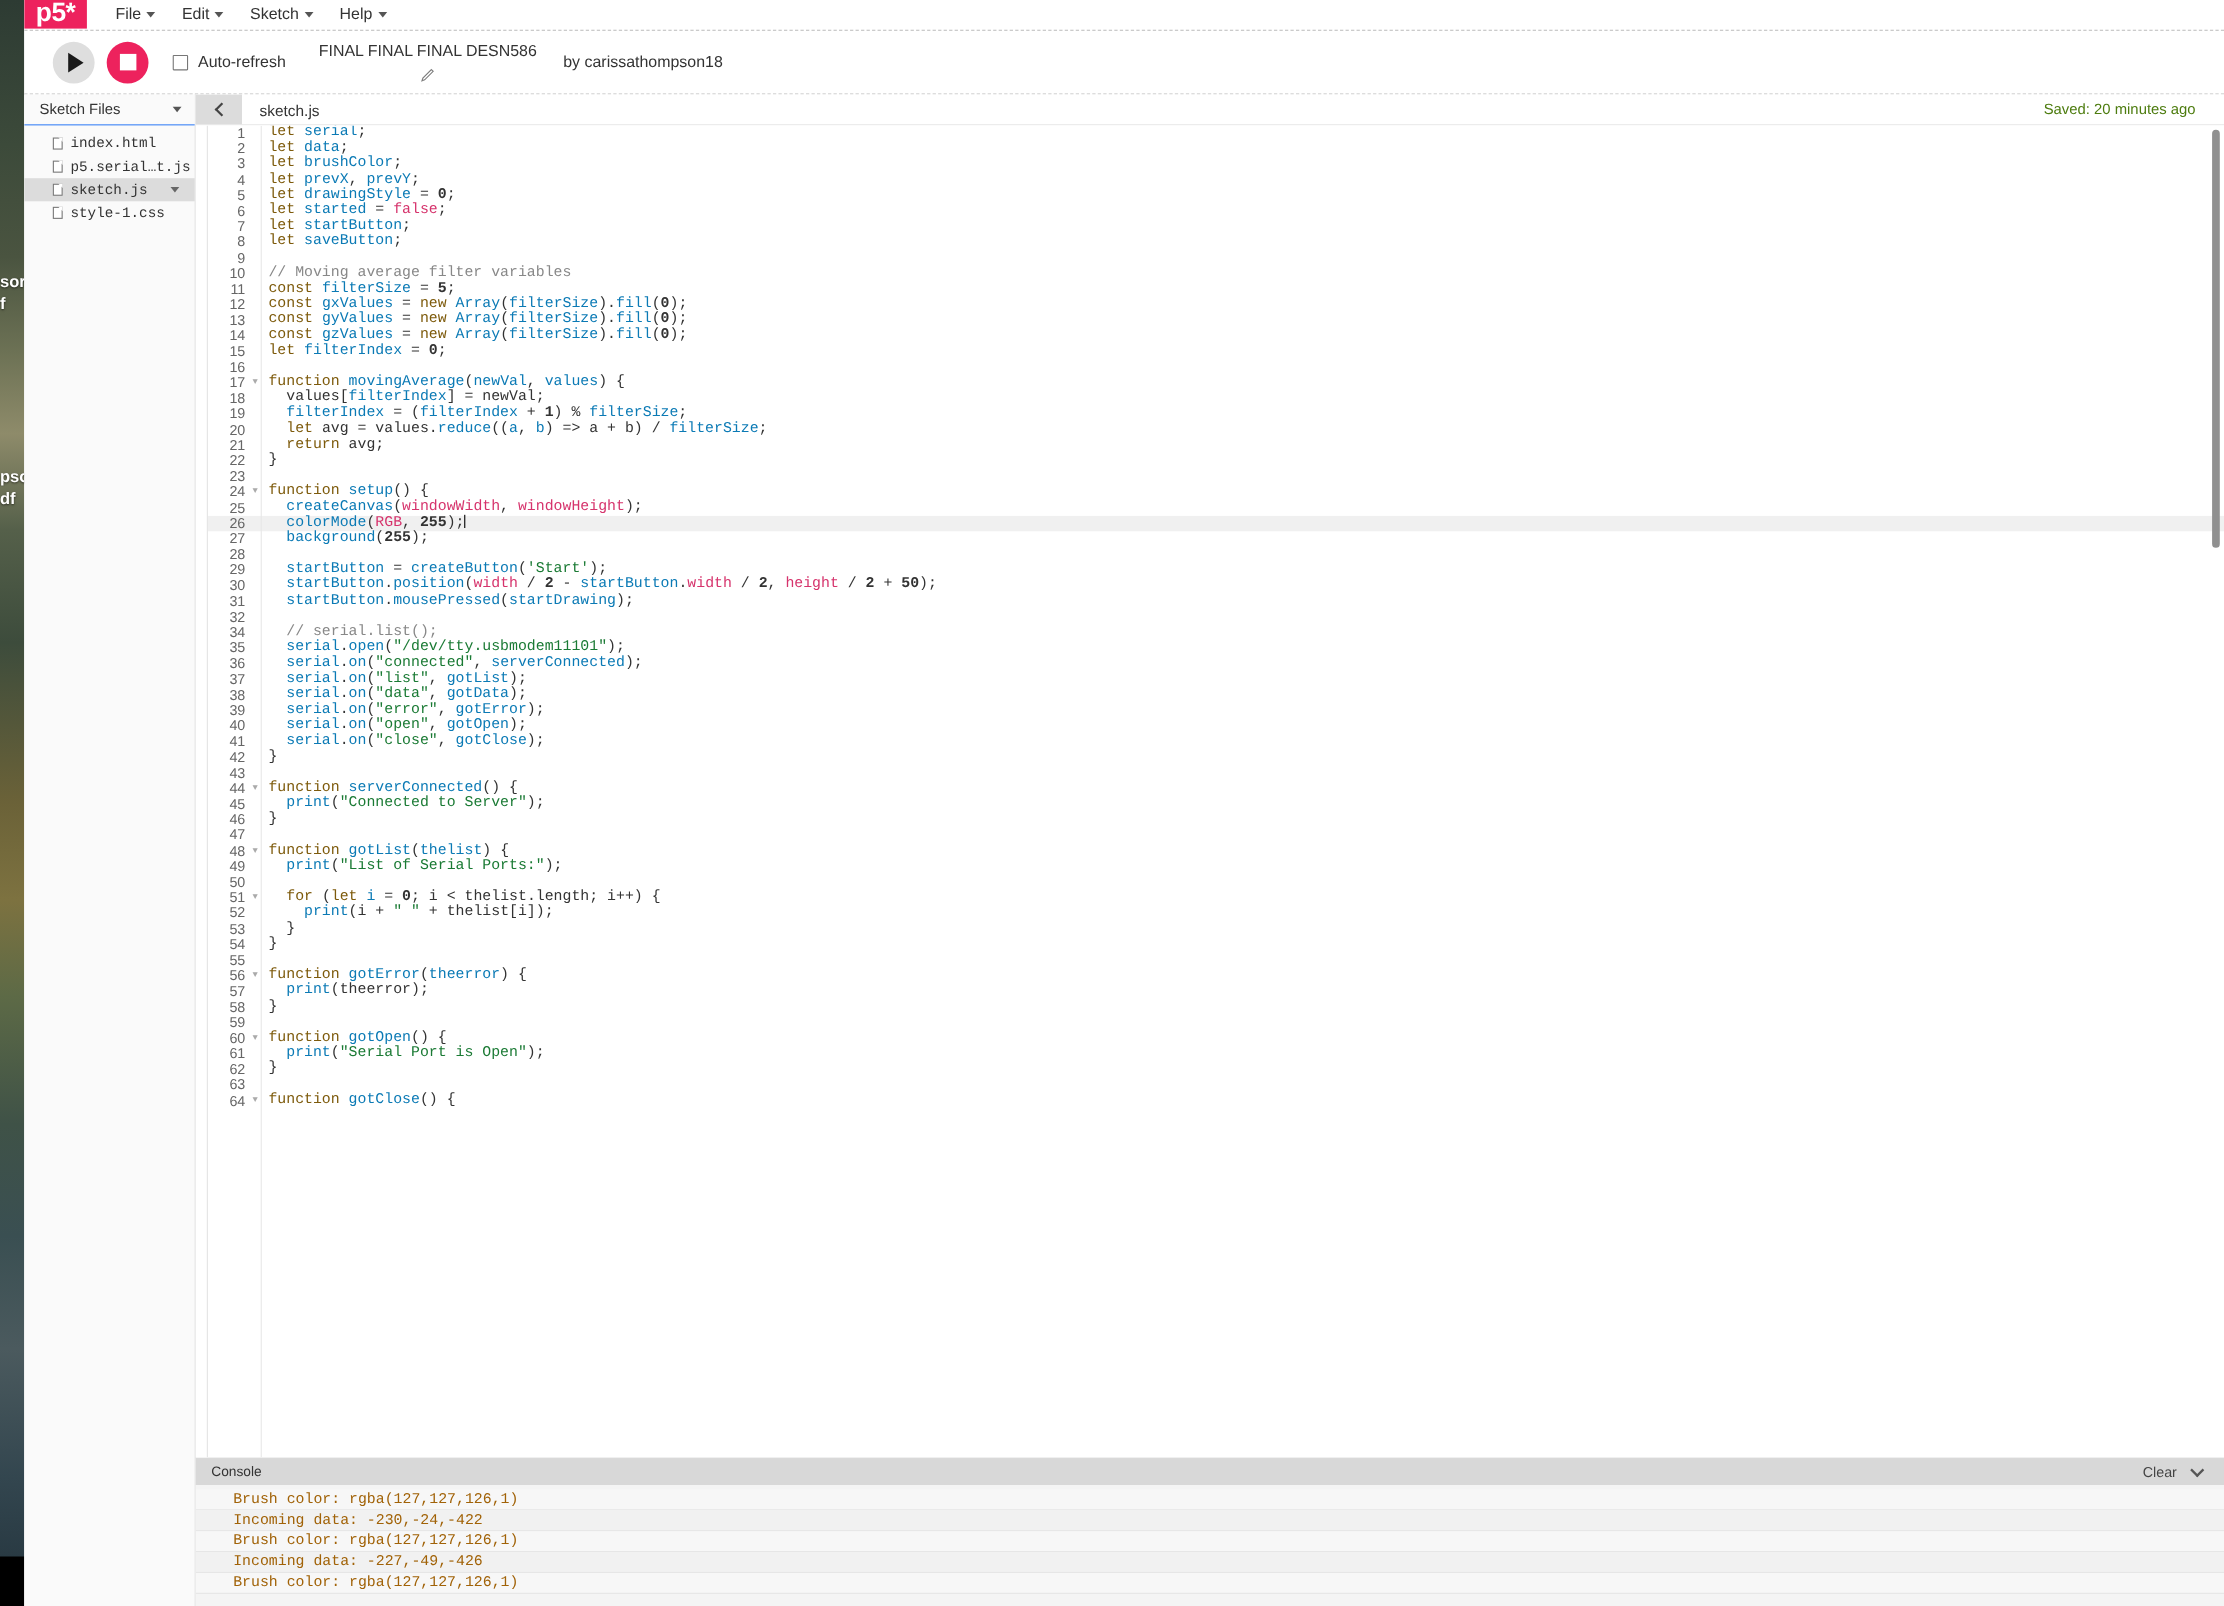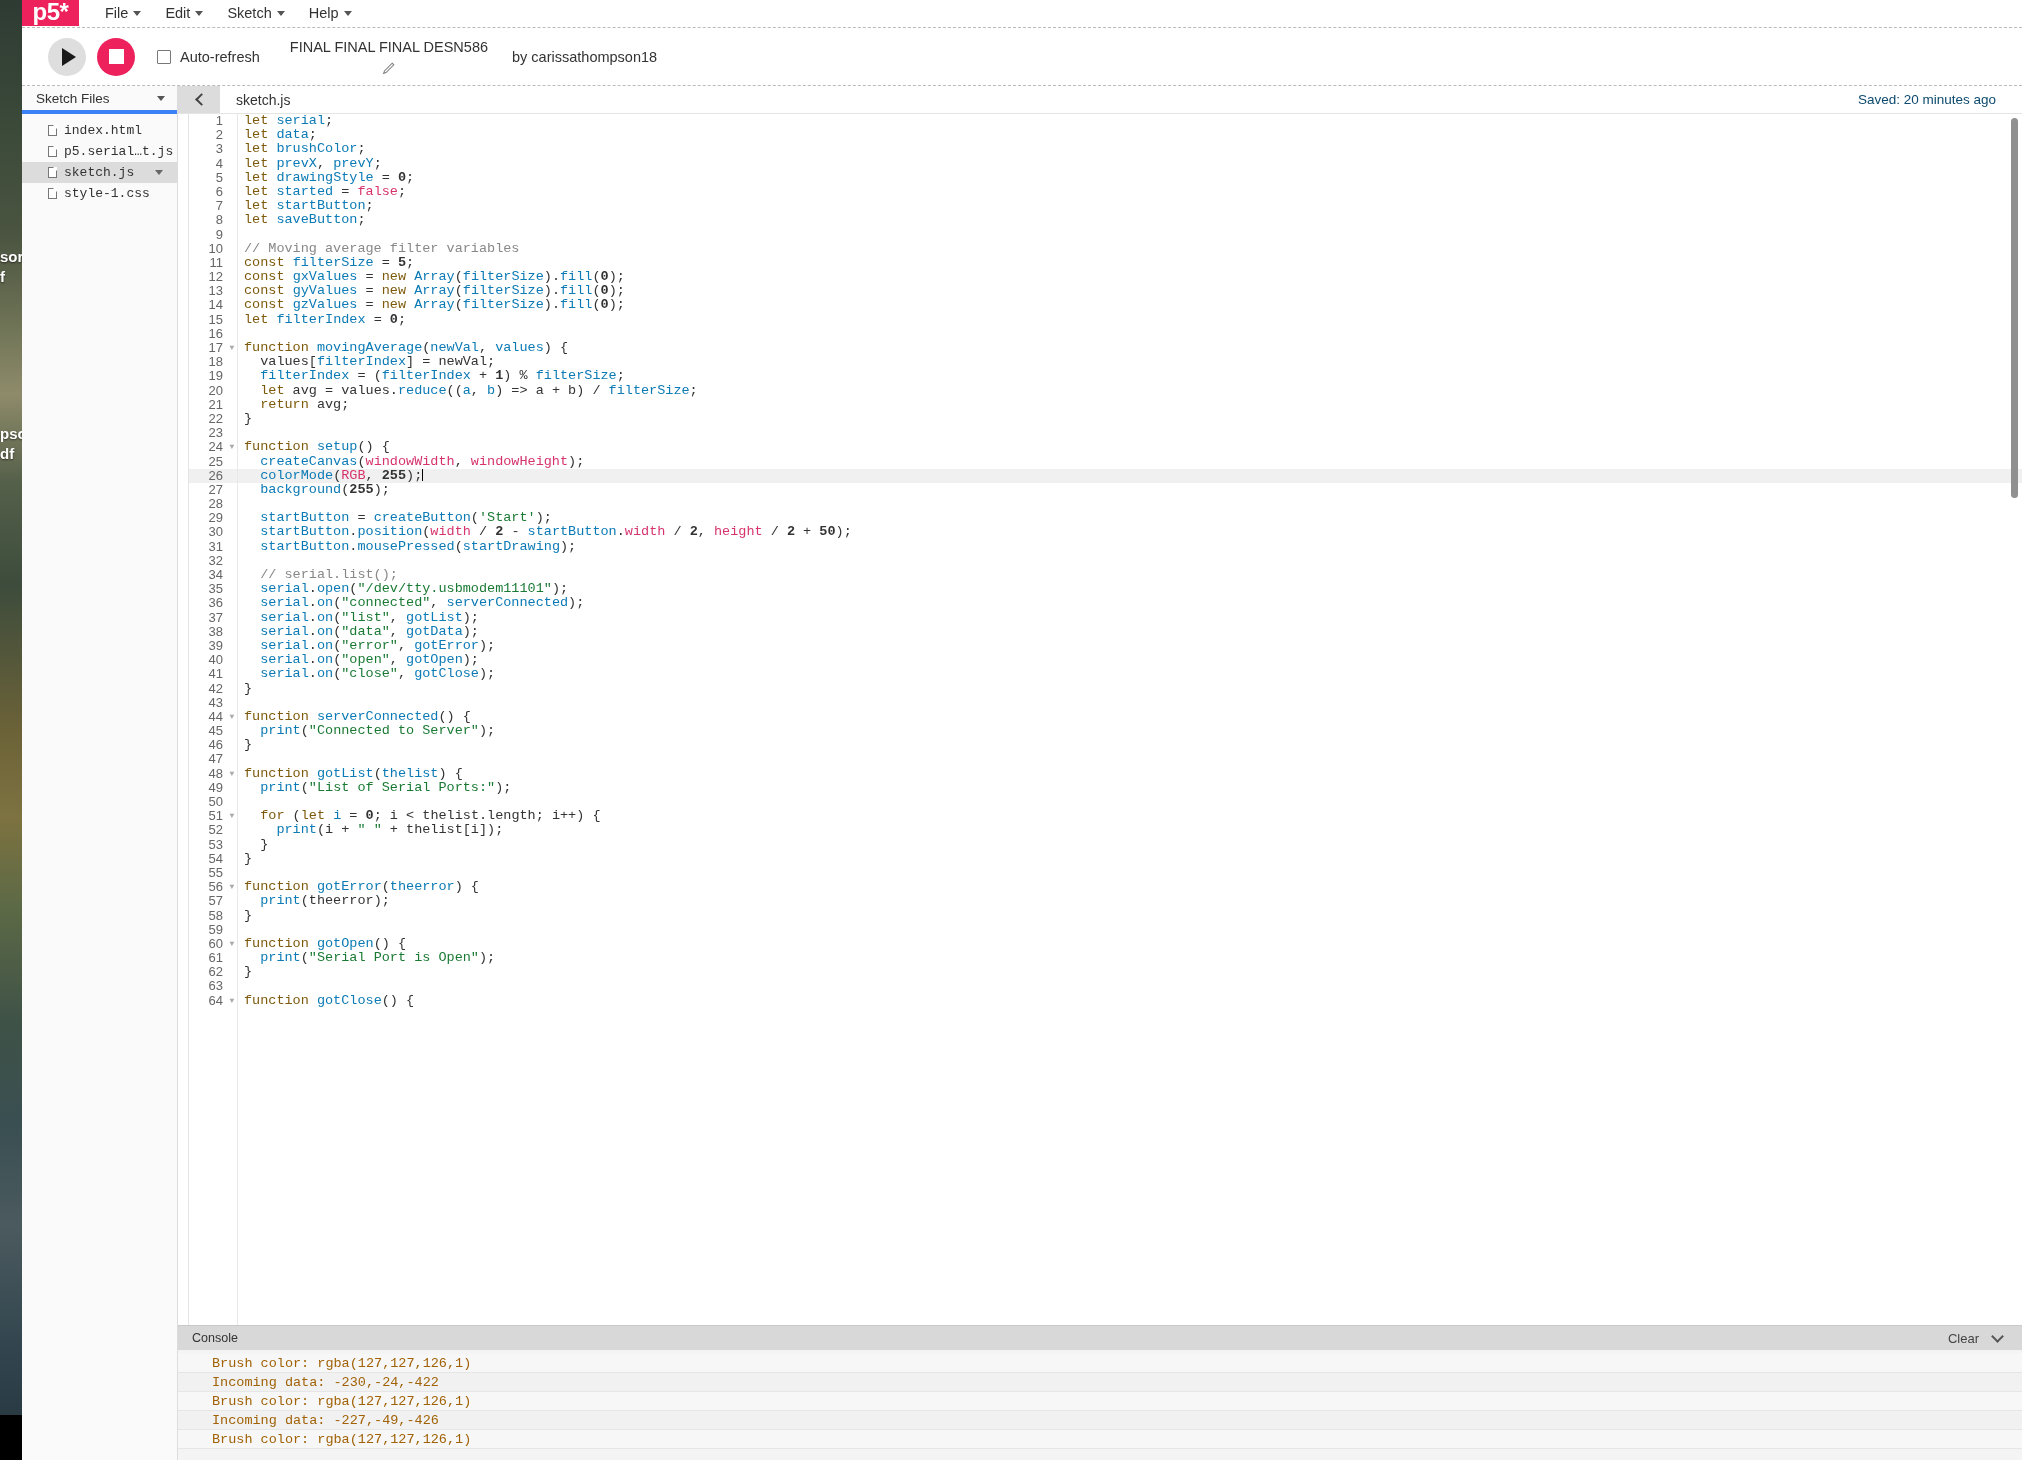--- a/index.html
+++ b/index.html
@@ -148,21 +148,21 @@
     background: #fafafa;
     border-right: 1px solid #dcdcdc;
     display: flex; flex-direction: column;
     flex: 0 0 156px;
   }
   #sidebar-header {
     height: 28px;
     display: flex; align-items: center; justify-content: space-between;
     padding: 0 12px 0 14px;
     font-size: 13.5px; color: #333;
-    border-bottom: 4px solid #3b82f6;
+    border-bottom: 1px solid #3b82f6;
     background: #fafafa;
   }
   #sidebar-files { padding-top: 6px; }
   .file-row {
     height: 21px;
     display: flex; align-items: center;
     padding-left: 26px;
     font-family: "Liberation Mono", monospace;
     font-size: 13px;
     color: #333;
@@ -221,21 +221,21 @@
   #tab-filename {
     display: flex; align-items: center;
     padding: 0 16px;
     font-size: 14px; color: #333;
   }
   #saved-status {
     margin-left: auto;
     display: flex; align-items: center;
     padding-right: 26px;
     font-size: 13.5px;
-    color: #0c4a6e;
+    color: #4d7c0f;
   }
 
   
   #code-area {
     flex: 1 1 auto;
     position: relative;
     overflow: hidden;
     background: #fff;
     display: flex;
   }

